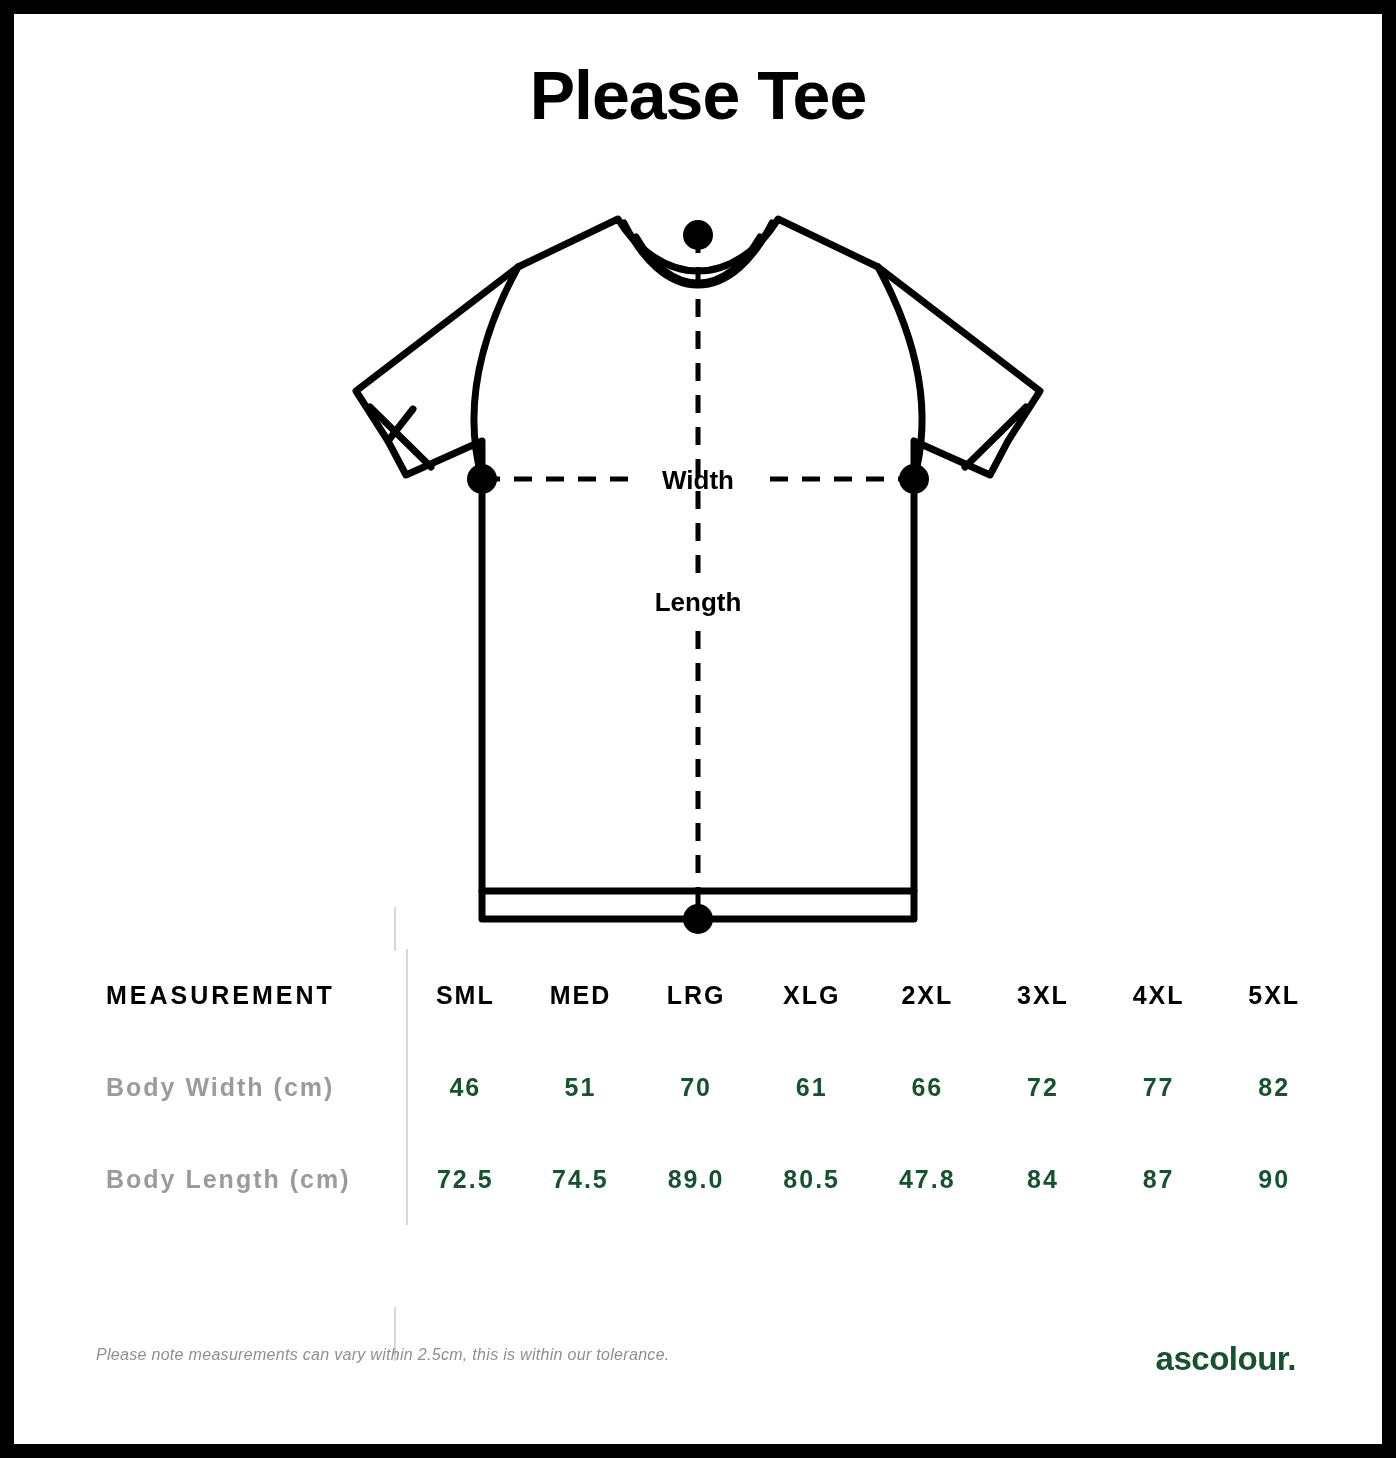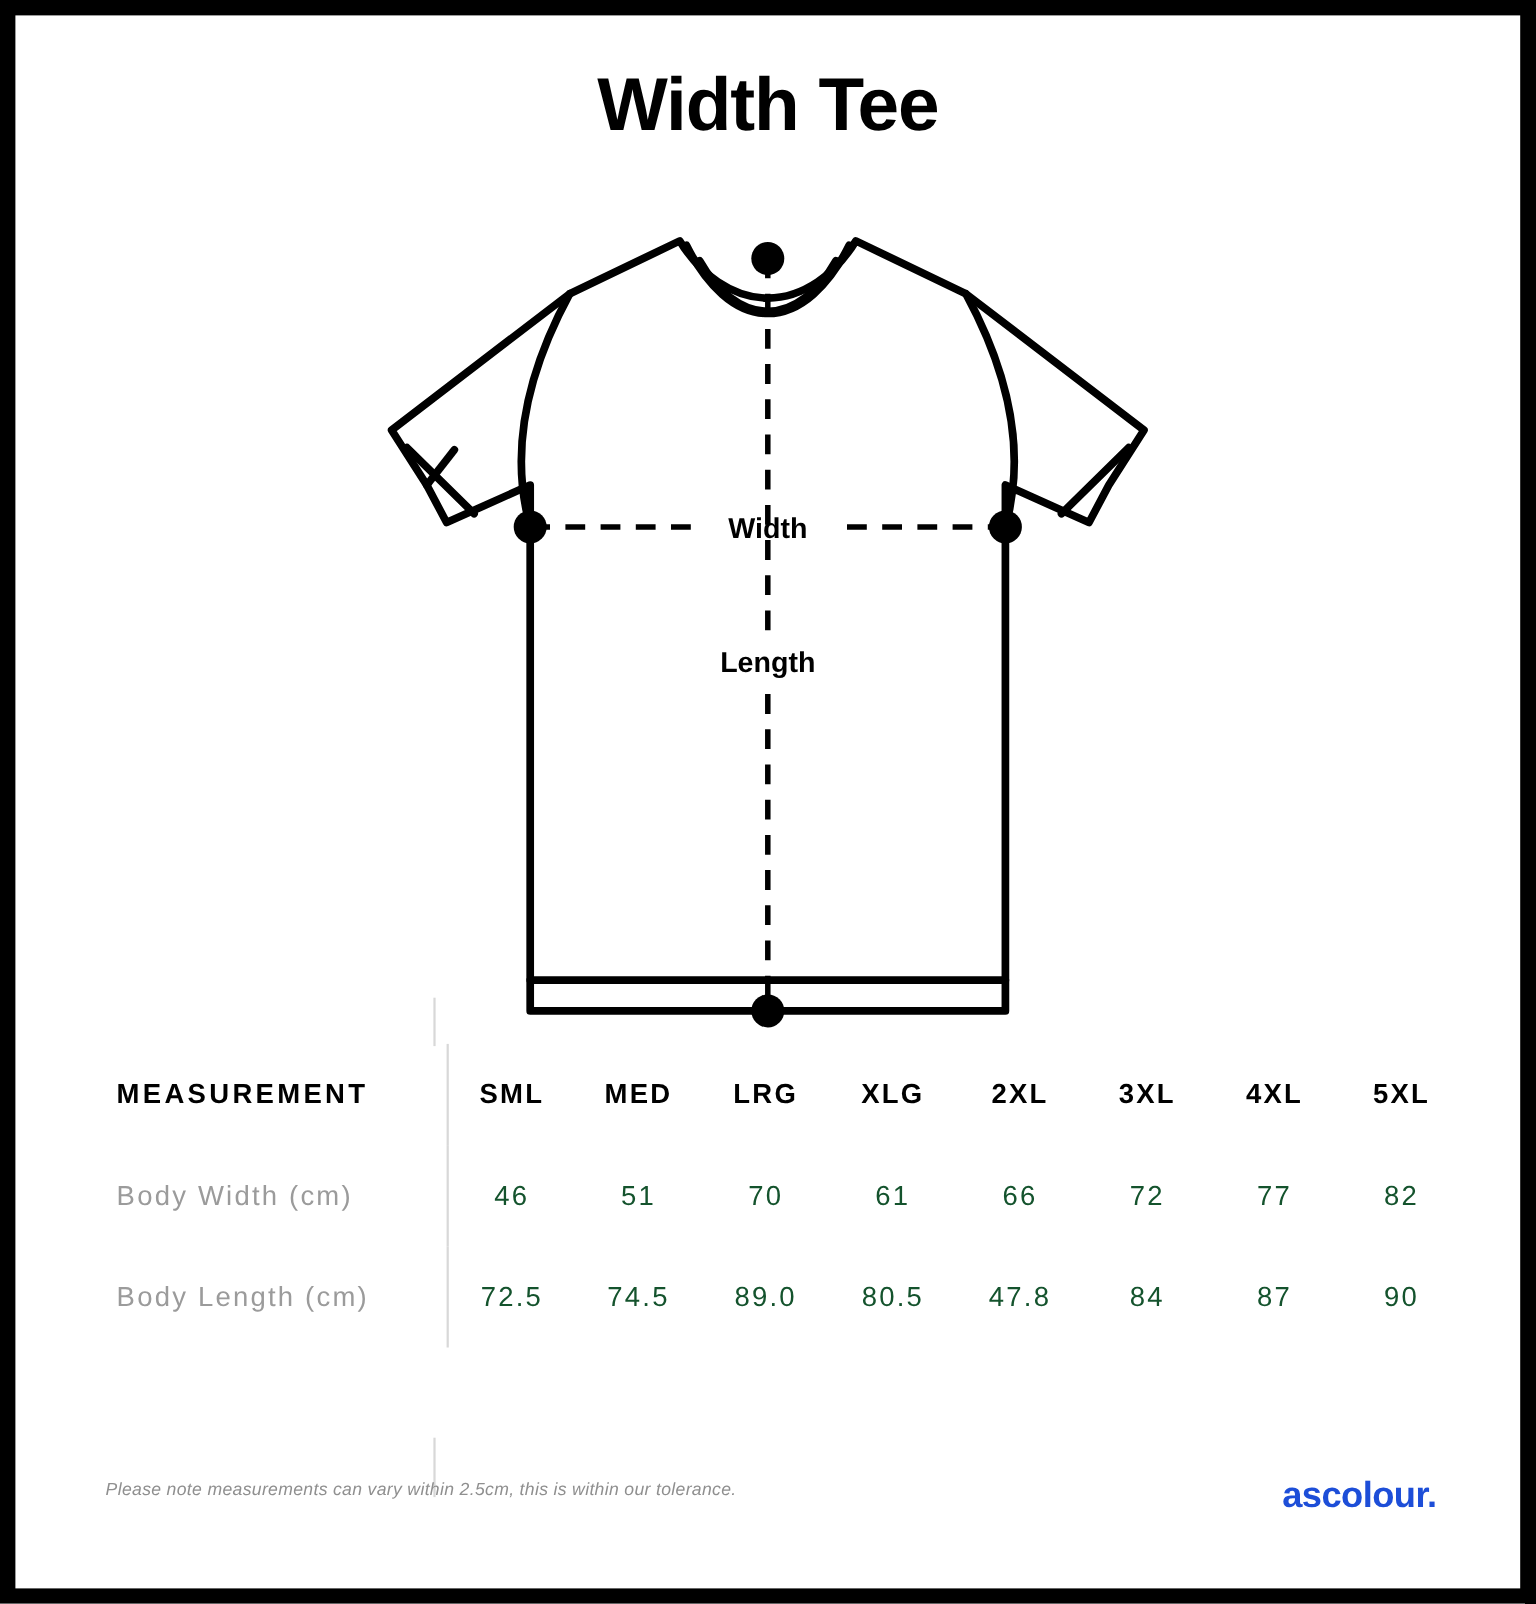--- a/index.html
+++ b/index.html
@@ -72,20 +72,21 @@
     table-layout: fixed;
   }
   table.size-table th,
   table.size-table td {
     padding: 0;
     height: 92px;
     vertical-align: middle;
     font-size: 25px;
     text-align: center;
     letter-spacing: 2px;
+    font-weight: bold;
   }
   table.size-table th.measurement-head,
   table.size-table td.measurement-cell {
     text-align: left;
     width: 300px;
     padding-left: 2px;
   }
   table.size-table th {
     font-weight: bold;
     color: #000000;
@@ -132,35 +133,35 @@
     position: absolute;
     left: 82px;
     top: 0;
     font-style: italic;
     font-size: 16px;
     color: #8f8f8f;
     letter-spacing: 0.3px;
   }
   .brand {
     position: absolute;
-    right: 76px;
+    right: 86px;
     top: -6px;
     font-size: 33px;
     font-weight: bold;
-    color: #1d4ed8;
+    color: #14532d;
     letter-spacing: -0.5px;
   }
 </style>
 </head>
 <body>
 
 <div class="page">
   <div class="sheet">
 
-    <div class="title">Width Tee</div>
+    <div class="title">Please Tee</div>
 
     <div class="diagram">
       <svg width="760" height="760" viewBox="0 0 760 760" xmlns="http://www.w3.org/2000/svg">
         <g fill="none" stroke="#000000" stroke-width="7" stroke-linejoin="round" stroke-linecap="round">
 
           <path d="M300 40
                    C 318 70, 348 92, 380 92
                    C 412 92, 442 70, 460 40
                    L 560 88
                    L 722 212

